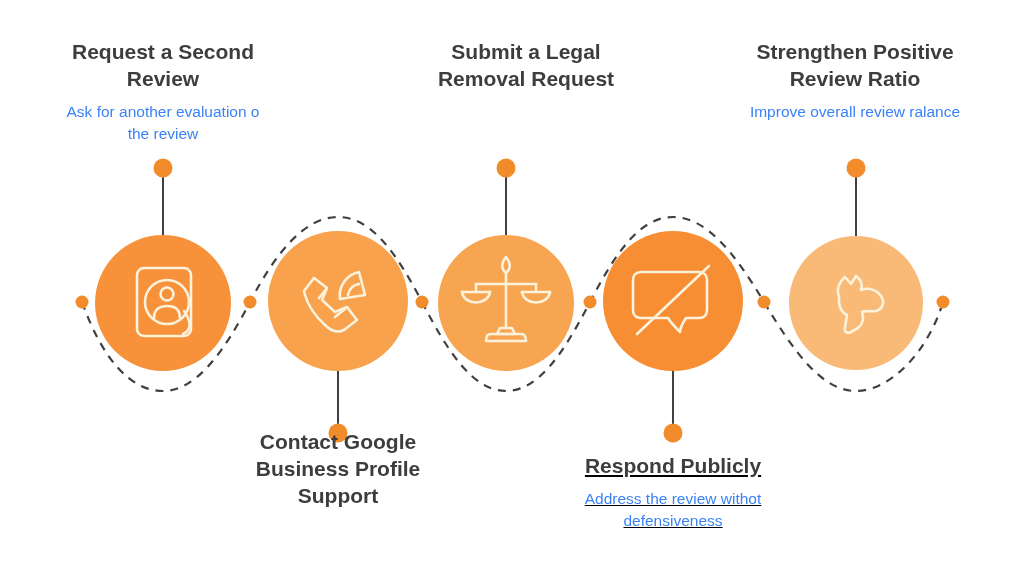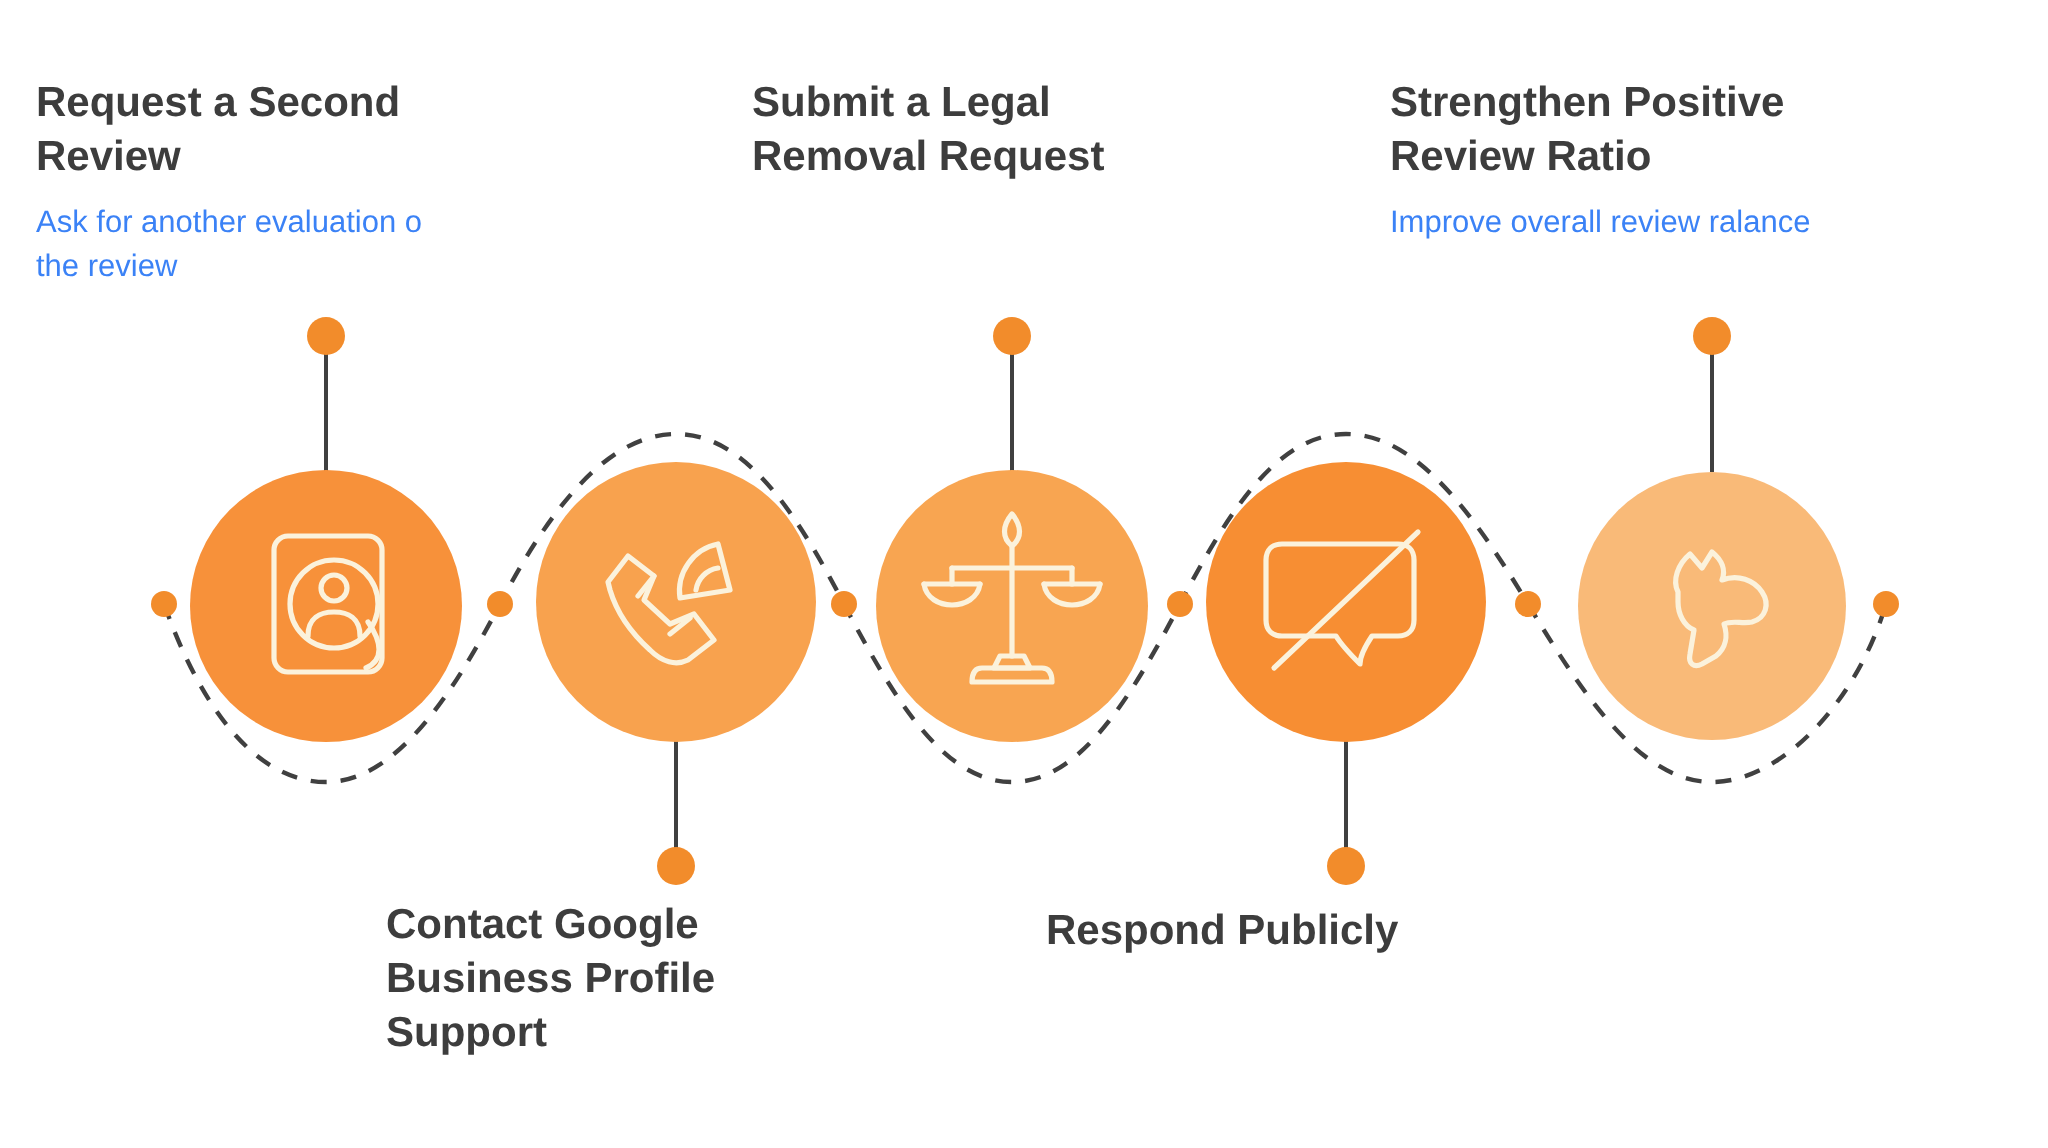--- a/index.html
+++ b/index.html
@@ -4,21 +4,21 @@
 <style>
   html,body { margin:0; padding:0; background:#ffffff; }
   .canvas {
     position:relative; width:1024px; height:574px; overflow:hidden;
     background:#ffffff; font-family:"Liberation Sans", sans-serif;
   }
   svg.diagram { position:absolute; left:0; top:0; }
   .wave { fill:none; stroke-width:2.2; stroke-dasharray:8 7; }
   .conn { stroke-width:2; }
   .icon { fill:none; stroke-width:2.6; stroke-linecap:round; stroke-linejoin:round; }
-  .block { position:absolute; transform:translateX(-50%); }
+  .block { position:absolute; transform:translateX(-50%); text-align:center; }
   .title {
     margin:0; font-size:21px; font-weight:700; line-height:27px;
     color:#3d3d3d; white-space:pre-line;
   }
   .desc {
     margin:9px 0 0 0; font-size:15.5px; font-weight:400; line-height:22px;
     color:#3b82f6; white-space:pre-line;
   }
 </style>
 </head>
@@ -122,23 +122,25 @@
     <h2 class="title">Submit a Legal
 Removal Request</h2>
   </div>
 
   <div class="block" style="left:855px; top:38px; width:320px;">
     <h2 class="title">Strengthen Positive
 Review Ratio</h2>
     <p class="desc">Improve overall review ralance</p>
   </div>
 
-  <div class="block" style="left:338px; top:449px; width:290px;">
+  <div class="block" style="left:338px; top:428px; width:290px;">
     <h2 class="title">Contact Google
 Business Profile
 Support</h2>
   </div>
 
-  <div class="block" style="left:673px; top:452px; width:300px;">
+  <div class="block" style="left:673px; top:452px; width:300px;text-decoration:underline;">
     <h2 class="title">Respond Publicly</h2>
+    <p class="desc">Address the review withot
+defensiveness</p>
   </div>
 
 </div>
 
 </body></html>

